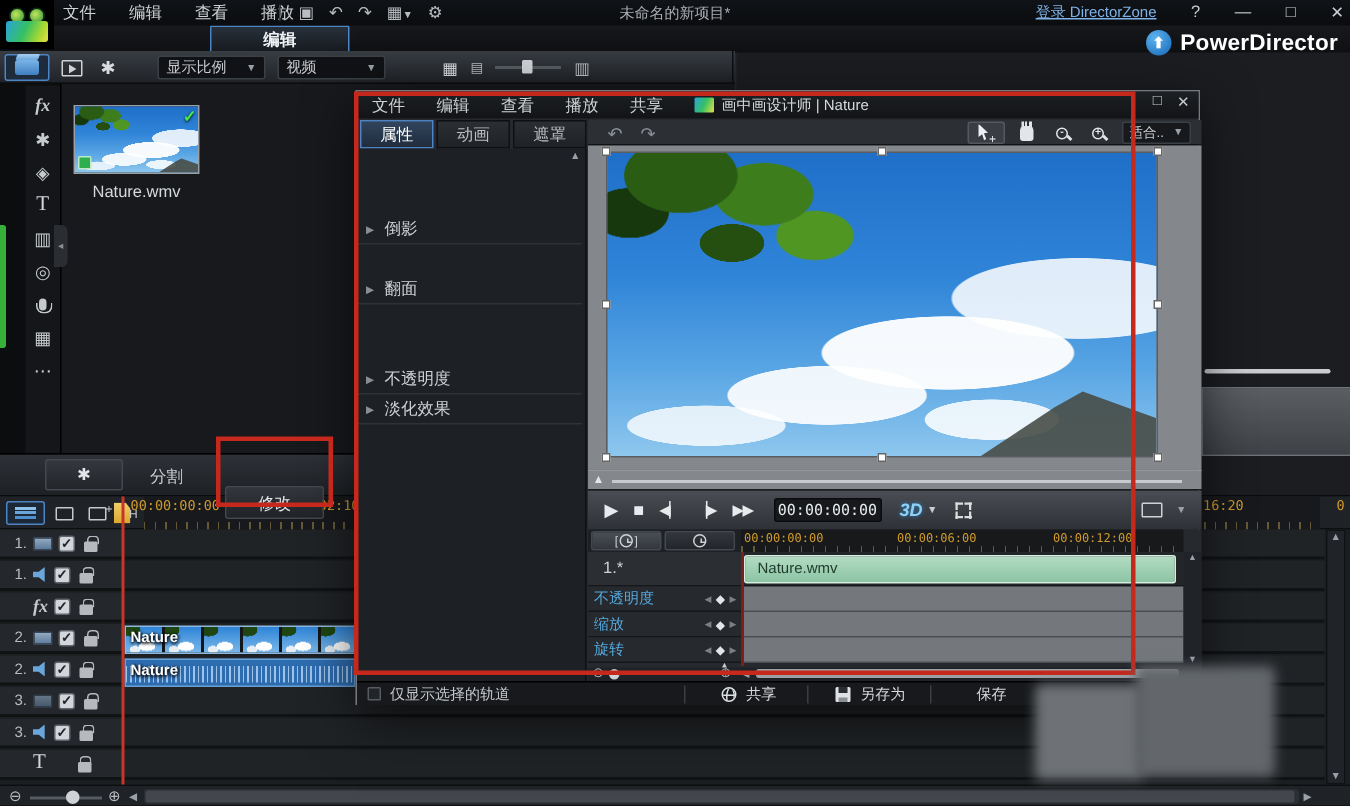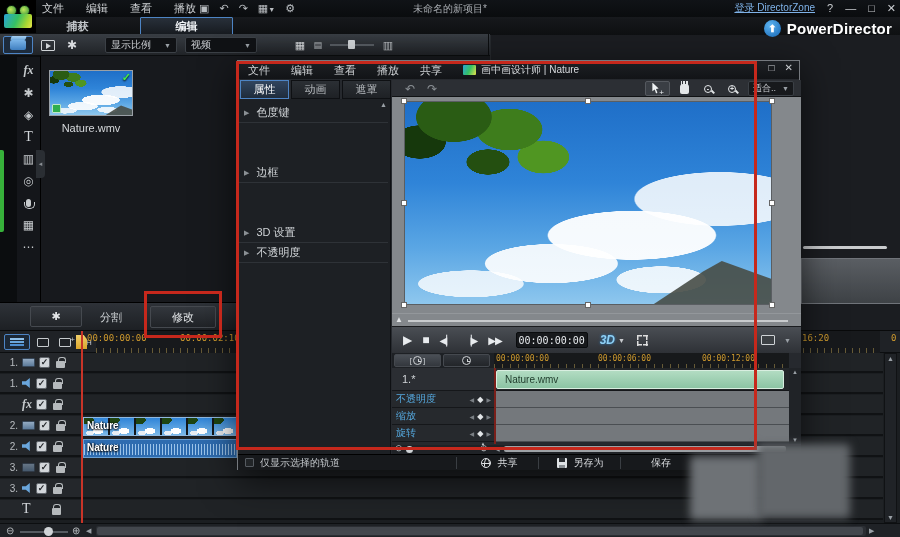--- a/index.html
+++ b/index.html
@@ -7,21 +7,21 @@
 #app{position:relative;width:900px;height:537px;overflow:hidden;background:#16181b;
   font-family:"Liberation Sans",sans-serif;font-size:11px;color:#c9ccd0;user-select:none}
 
 
 #titlebar{position:absolute;left:0;top:0;width:900px;height:17px;background:linear-gradient(#101317,#0a0c0e);z-index:3}
 #menus{position:absolute;left:40px;top:1px;display:flex;gap:18px;color:#cfd2d5}
 .menu-item{cursor:default;padding:0 2px}
 #tb-icons{position:absolute;left:186px;top:0;display:flex;gap:10px;align-items:center;height:17px;color:#b9bdc1;font-size:11px}
 #tb-sep{width:1px;height:11px;background:#3a3e43;margin-right:2px}
 #proj-title{position:absolute;left:350px;top:2px;width:200px;text-align:center;color:#a9adb2;font-size:10px}
-#tb-right{position:absolute;right:4px;top:1px;display:flex;gap:12px;align-items:center;color:#c9ccd0}
+#tb-right{position:absolute;right:4px;top:1px;display:flex;gap:23px;align-items:center;color:#c9ccd0}
 #login-link{color:#7fb2e8;text-decoration:underline;font-size:10px}
 
 
 #tabbar{position:absolute;left:0;top:17px;width:900px;height:18px;background:linear-gradient(#17191d,#0e1012);z-index:2}
 .mtab{position:absolute;top:0;height:18px;display:flex;align-items:center;justify-content:center;color:#c3c7cb;font-weight:bold;font-size:11px}
 #tab-capture{left:20px;width:115px}
 #tab-edit{left:140px;width:93px;border:1px solid #4d84c4;background:linear-gradient(#28303a,#171b20);color:#eef1f4;border-radius:1px}
 #tab-produce{left:240px;width:115px}
 #tab-disc{left:330px;width:112px}
 #brand{position:absolute;right:8px;top:20px;display:flex;align-items:center;gap:6px;z-index:3}
@@ -83,21 +83,21 @@
 .sky .mtn{position:absolute;right:0;bottom:0;width:32%;height:26%;background:#474c46;opacity:.9;clip-path:polygon(100% 100%,0 100%,42% 38%,58% 18%,100% 52%)}
 #thumb-check{position:absolute;right:1px;top:0;color:#47e847;font-size:11px;font-weight:bold;text-shadow:0 1px 2px #000}
 #thumb-clipico{position:absolute;left:2px;bottom:2px;width:9px;height:9px;background:#2fae4f;border:1px solid #bfe8c8;border-radius:1px}
 #thumb-label{position:absolute;left:0;top:66px;width:100px;text-align:center;color:#d6d9dc;font-size:11px}
 
 
 #actionbar{position:absolute;left:0;top:302px;width:237px;height:28px;background:linear-gradient(#2e3238,#1d2024);border-top:1px solid #000;z-index:6}
 #wand-btn{position:absolute;left:30px;top:3px;width:52px;height:21px;background:linear-gradient(#34383e,#222529);border:1px solid #45494f;border-radius:2px;display:flex;align-items:center;justify-content:center;color:#e3e6e8}
 .wand{display:inline-block;transform:rotate(0deg);font-size:11px}
 #split-btn{position:absolute;left:78px;top:3px;width:66px;height:22px;display:flex;align-items:center;justify-content:center;color:#cfd3d6}
-#modify-btn{position:absolute;left:150px;top:3px;width:66px;height:22px;background:linear-gradient(#33373d,#202327);border:1px solid #45494f;border-radius:2px;display:flex;align-items:center;justify-content:center;color:#e3e6e8}
+#modify-btn{position:absolute;left:150px;top:21px;width:66px;height:22px;background:linear-gradient(#33373d,#202327);border:1px solid #45494f;border-radius:2px;display:flex;align-items:center;justify-content:center;color:#e3e6e8}
 
 
 #right-preview{position:absolute;left:490px;top:34px;width:410px;height:296px;background:#1b1d21;z-index:1;border-left:1px solid #26292d}
 .rp-line{position:absolute;left:312px;top:212px;width:84px;height:3px;background:#caccce;border-radius:2px}
 .rp-panel{position:absolute;left:310px;top:224px;width:100px;height:46px;background:linear-gradient(#5a5e63,#3e4246);border:1px solid #70747a}
 
 
 #mt{position:absolute;left:0;top:330px;width:900px;height:207px;background:#1b1e21;border-top:1px solid #090a0b;z-index:5}
 #mt-toolbar{position:absolute;left:0;top:0;width:900px;height:22px;background:#1f2226;border-bottom:1px solid #0c0e10}
 .mtb-btn{position:absolute;top:3px;height:16px;display:flex;align-items:center;justify-content:center;color:#c6cacd;font-size:9px}
@@ -275,21 +275,20 @@
     <div id="tb-right">
       <span id="login-link">登录 DirectorZone</span>
       <span>?</span>
       <span>—</span>
       <span>□</span>
       <span>✕</span>
     </div>
   </div>
 
   <div id="tabbar">
-    <div class="mtab" id="tab-capture">捕获</div>
     <div class="mtab" id="tab-edit">编辑</div>
   </div>
   <div id="brand">
     <span id="brand-circle">⬆</span>
     <span id="brand-name">PowerDirector</span>
   </div>
 
   <div id="libtoolbar">
     <div class="ltb-btn" id="btn-mediaroom">
         <span class="clap"></span>
@@ -515,35 +514,35 @@
         <span>□</span>
         <span>✕</span>
       </div>
     </div>
 
     <div class="dtab" id="dtab-0">属性</div>
     <div class="dtab" id="dtab-1">动画</div>
     <div class="dtab" id="dtab-2">遮罩</div>
 
     <div id="prop-list">
-      <div class="prop" style="top:4px">
+      <div class="prop" style="top:44px">
           <span class="pr-arrow">▶</span>
-          <span>色度键</span>
-        </div>
-      <div class="prop" style="top:64px">
+          <span>倒影</span>
+        </div>
+      <div class="prop" style="top:84px">
           <span class="pr-arrow">▶</span>
-          <span>边框</span>
-        </div>
-      <div class="prop" style="top:124px">
-          <span class="pr-arrow">▶</span>
-          <span>3D 设置</span>
+          <span>翻面</span>
         </div>
       <div class="prop" style="top:144px">
           <span class="pr-arrow">▶</span>
           <span>不透明度</span>
+        </div>
+      <div class="prop" style="top:164px">
+          <span class="pr-arrow">▶</span>
+          <span>淡化效果</span>
         </div>
       <span id="prop-scrollup">▲</span>
     </div>
 
     <div id="pv-toolbar">
       <div class="pvt-btn" id="pvt-undo">↶</div>
       <div class="pvt-btn" id="pvt-redo">↷</div>
       <div class="pvt-btn" id="pvt-select">
         <span class="cursor-wrap">
             <span class="cursor"></span>

